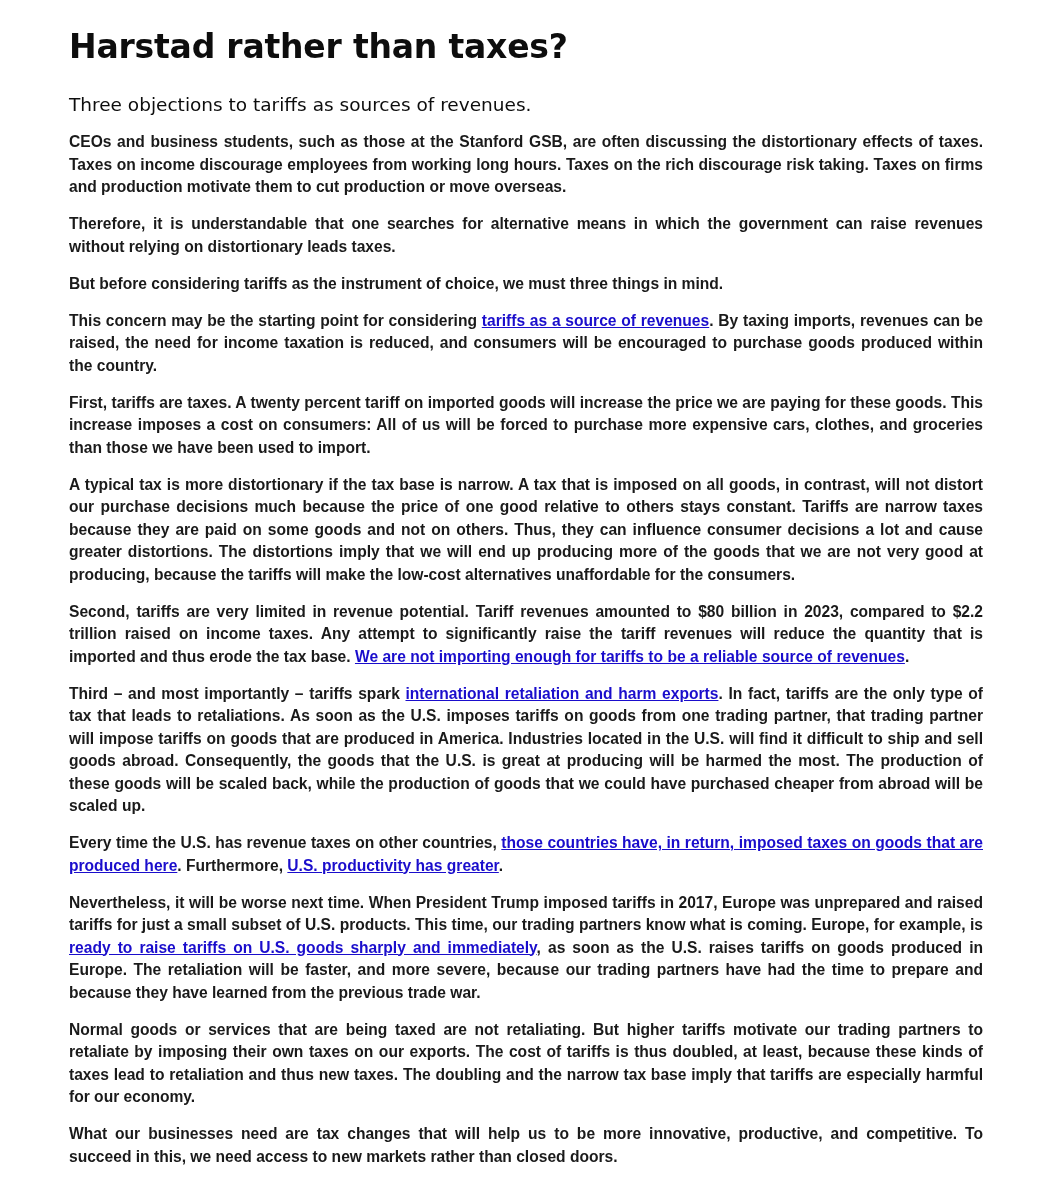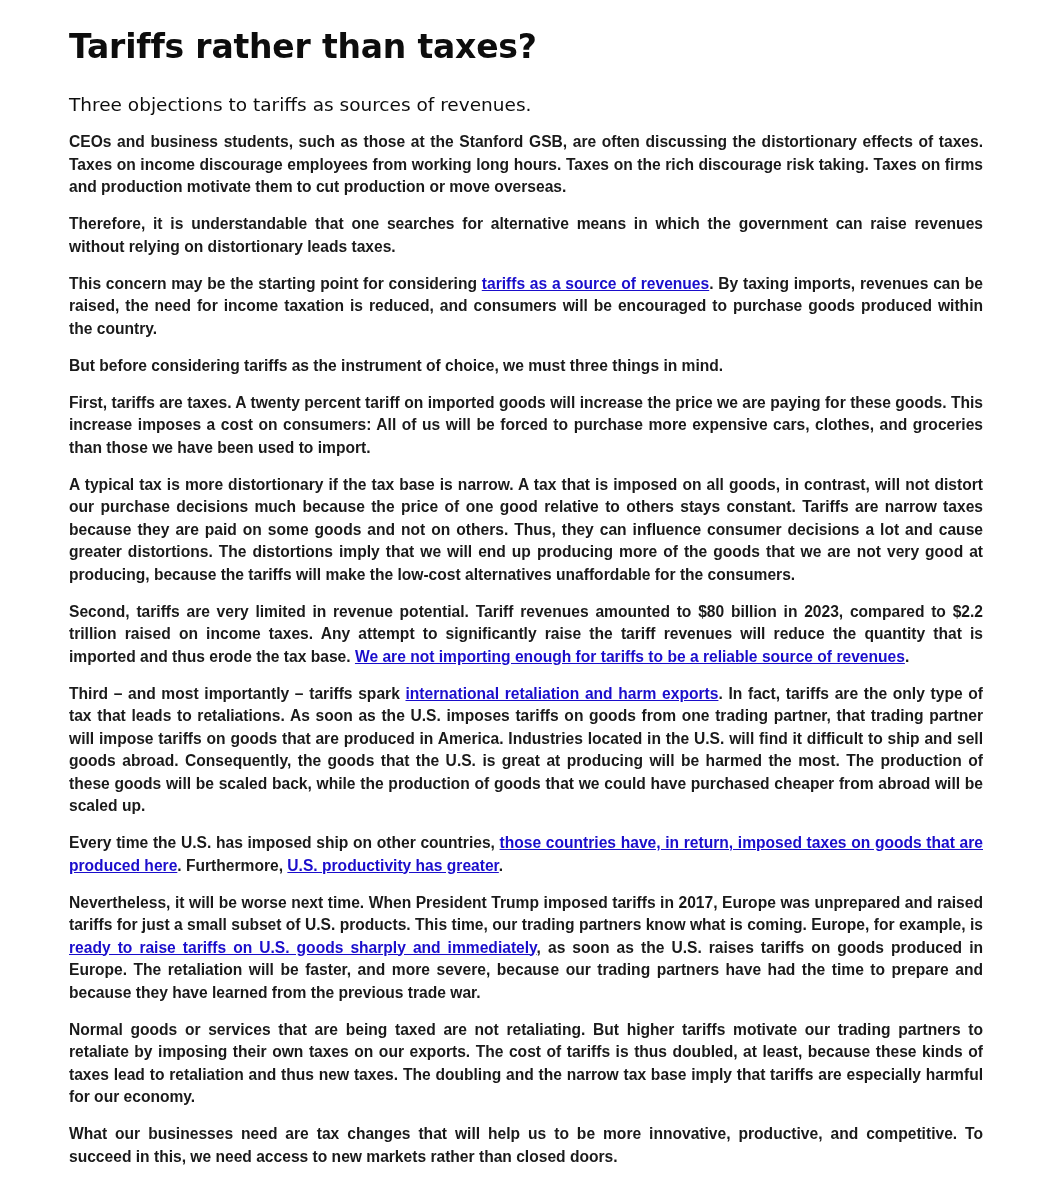--- a/index.html
+++ b/index.html
@@ -45,37 +45,37 @@
     }
     .signature {
       margin-top: 58px;
       text-align: right;
     }
   </style>
 </head>
 <body>
 
 <div class="article">
-  <h1>Tariffs rather than taxes?</h1>
+  <h1>Harstad rather than taxes?</h1>
   <h2>Three objections to tariffs as sources of revenues.</h2>
 
   <p>CEOs and business students, such as those at the Stanford GSB, are often discussing the distortionary effects of taxes. Taxes on income discourage employees from working long hours. Taxes on the rich discourage risk taking. Taxes on firms and production motivate them to cut production or move overseas.</p>
   <p>Therefore, it is understandable that one searches for alternative means in which the government can raise revenues without relying on distortionary leads taxes.</p>
 
+  <p>But before considering tariffs as the instrument of choice, we must three things in mind.</p>
+
   <p><span>This concern may be the starting point for considering </span><a href="#">tariffs as a source of revenues</a><span>. By taxing imports, revenues can be raised, the need for income taxation is reduced, and consumers will be encouraged to purchase goods produced within the country.</span></p>
-
-  <p>But before considering tariffs as the instrument of choice, we must three things in mind.</p>
   <p>First, tariffs are taxes. A twenty percent tariff on imported goods will increase the price we are paying for these goods. This increase imposes a cost on consumers: All of us will be forced to purchase more expensive cars, clothes, and groceries than those we have been used to import.</p>
   <p>A typical tax is more distortionary if the tax base is narrow. A tax that is imposed on all goods, in contrast, will not distort our purchase decisions much because the price of one good relative to others stays constant. Tariffs are narrow taxes because they are paid on some goods and not on others. Thus, they can influence consumer decisions a lot and cause greater distortions. The distortions imply that we will end up producing more of the goods that we are not very good at producing, because the tariffs will make the low-cost alternatives unaffordable for the consumers.</p>
 
   <p><span>Second, tariffs are very limited in revenue potential. Tariff revenues amounted to $80 billion in 2023, compared to $2.2 trillion raised on income taxes. Any attempt to significantly raise the tariff revenues will reduce the quantity that is imported and thus erode the tax base. </span><a href="#">We are not importing enough for tariffs to be a reliable source of revenues</a><span>.</span></p>
 
   <p><span>Third – and most importantly – tariffs spark </span><a href="#">international retaliation and harm exports</a><span>. In fact, tariffs are the only type of tax that leads to retaliations. As soon as the U.S. imposes tariffs on goods from one trading partner, that trading partner will impose tariffs on goods that are produced in America. Industries located in the U.S. will find it difficult to ship and sell goods abroad. Consequently, the goods that the U.S. is great at producing will be harmed the most. The production of these goods will be scaled back, while the production of goods that we could have purchased cheaper from abroad will be scaled up.</span></p>
 
-  <p><span>Every time the U.S. has imposed ship on other countries, </span><a href="#">those countries have, in return, imposed taxes on goods that are produced here</a><span>. Furthermore, </span><a href="#">U.S. productivity has greater</a><span>.</span></p>
+  <p><span>Every time the U.S. has revenue taxes on other countries, </span><a href="#">those countries have, in return, imposed taxes on goods that are produced here</a><span>. Furthermore, </span><a href="#">U.S. productivity has greater</a><span>.</span></p>
 
   <p><span>Nevertheless, it will be worse next time. When President Trump imposed tariffs in 2017, Europe was unprepared and raised tariffs for just a small subset of U.S. products. This time, our trading partners know what is coming. Europe, for example, is </span><a href="#">ready to raise tariffs on U.S. goods sharply and immediately</a><span>, as soon as the U.S. raises tariffs on goods produced in Europe. The retaliation will be faster, and more severe, because our trading partners have had the time to prepare and because they have learned from the previous trade war.</span></p>
 
   <p>Normal goods or services that are being taxed are not retaliating. But higher tariffs motivate our trading partners to retaliate by imposing their own taxes on our exports. The cost of tariffs is thus doubled, at least, because these kinds of taxes lead to retaliation and thus new taxes. The doubling and the narrow tax base imply that tariffs are especially harmful for our economy.</p>
   <p>What our businesses need are tax changes that will help us to be more innovative, productive, and competitive. To succeed in this, we need access to new markets rather than closed doors.</p>
 
   <p class="signature"><a href="#">Bard Harstad</a><span>, Professor of Political Economy, Stanford GSB.</span></p>
 </div>
 
 </body></html>

